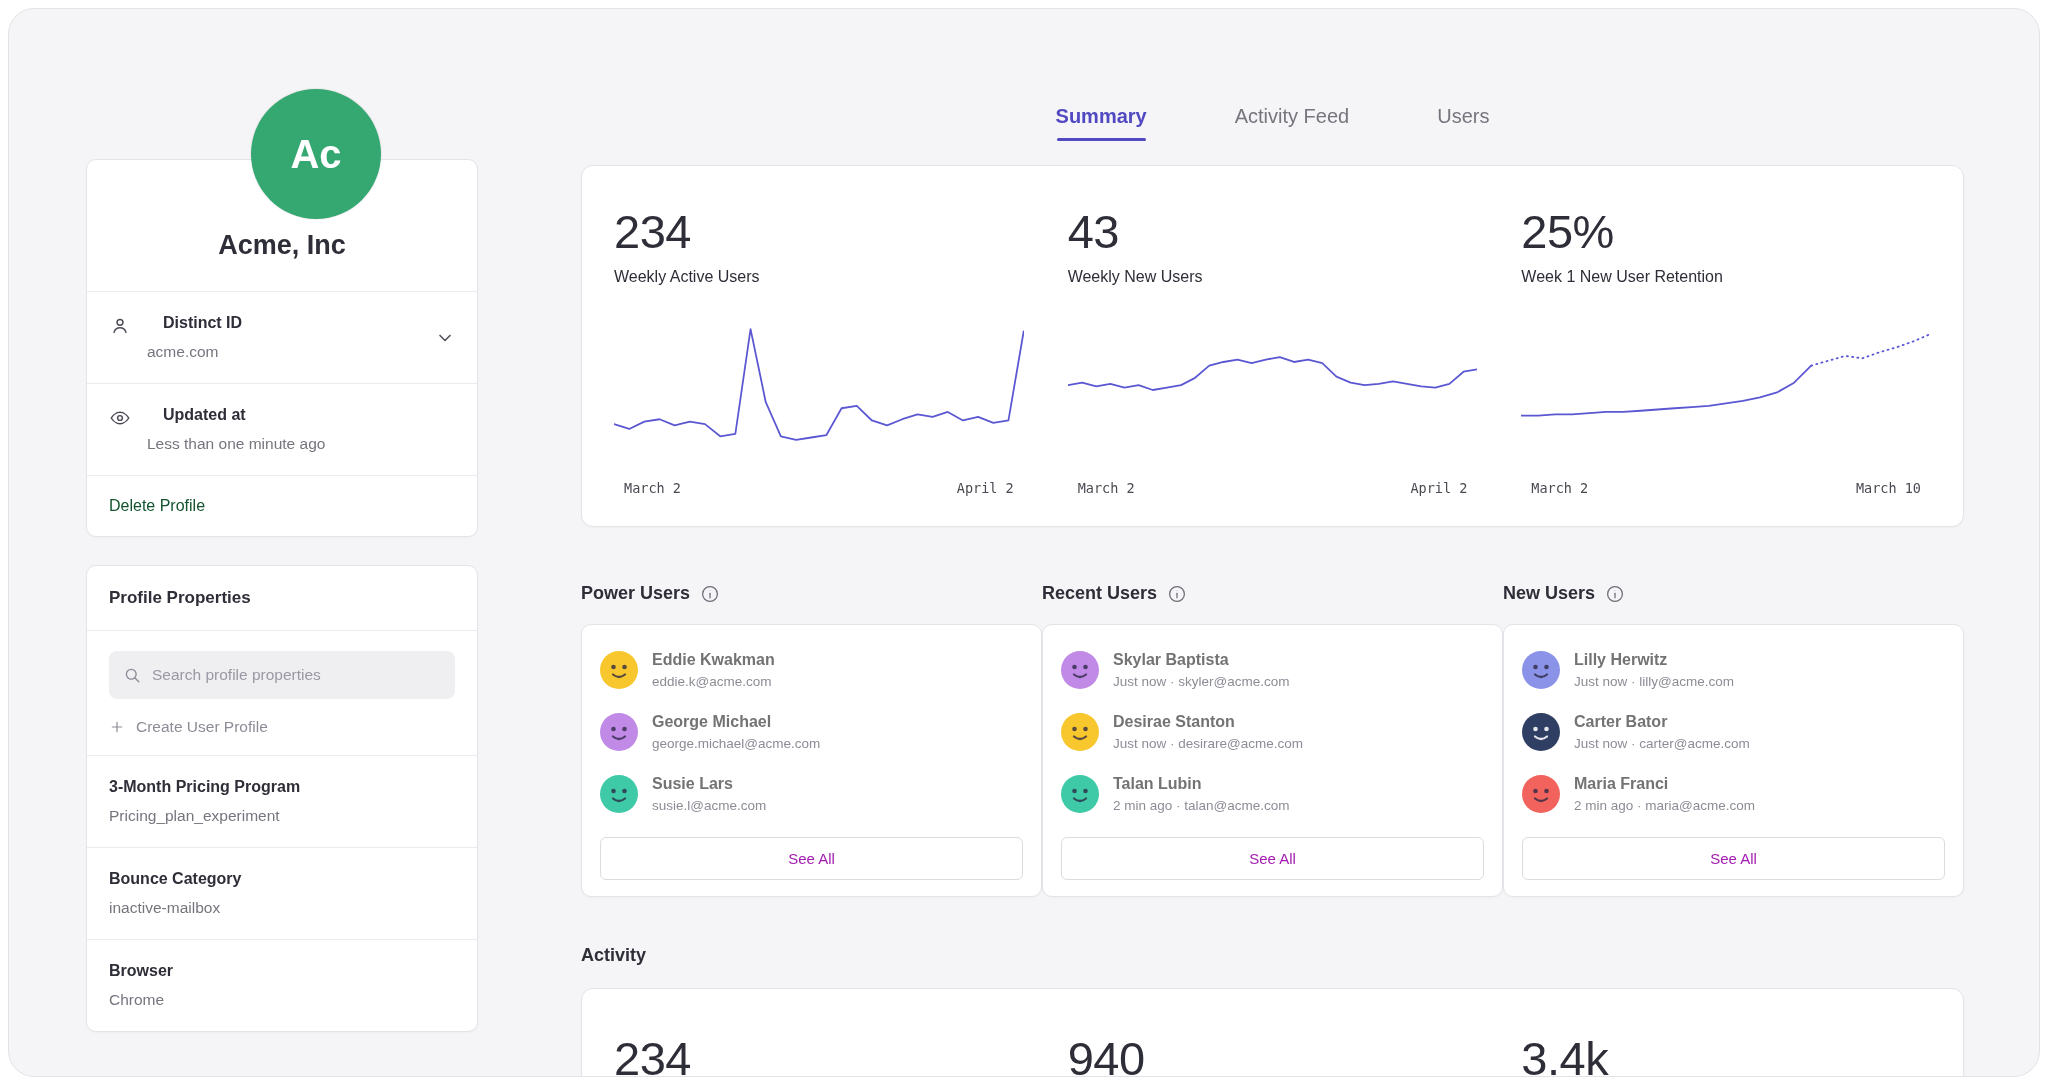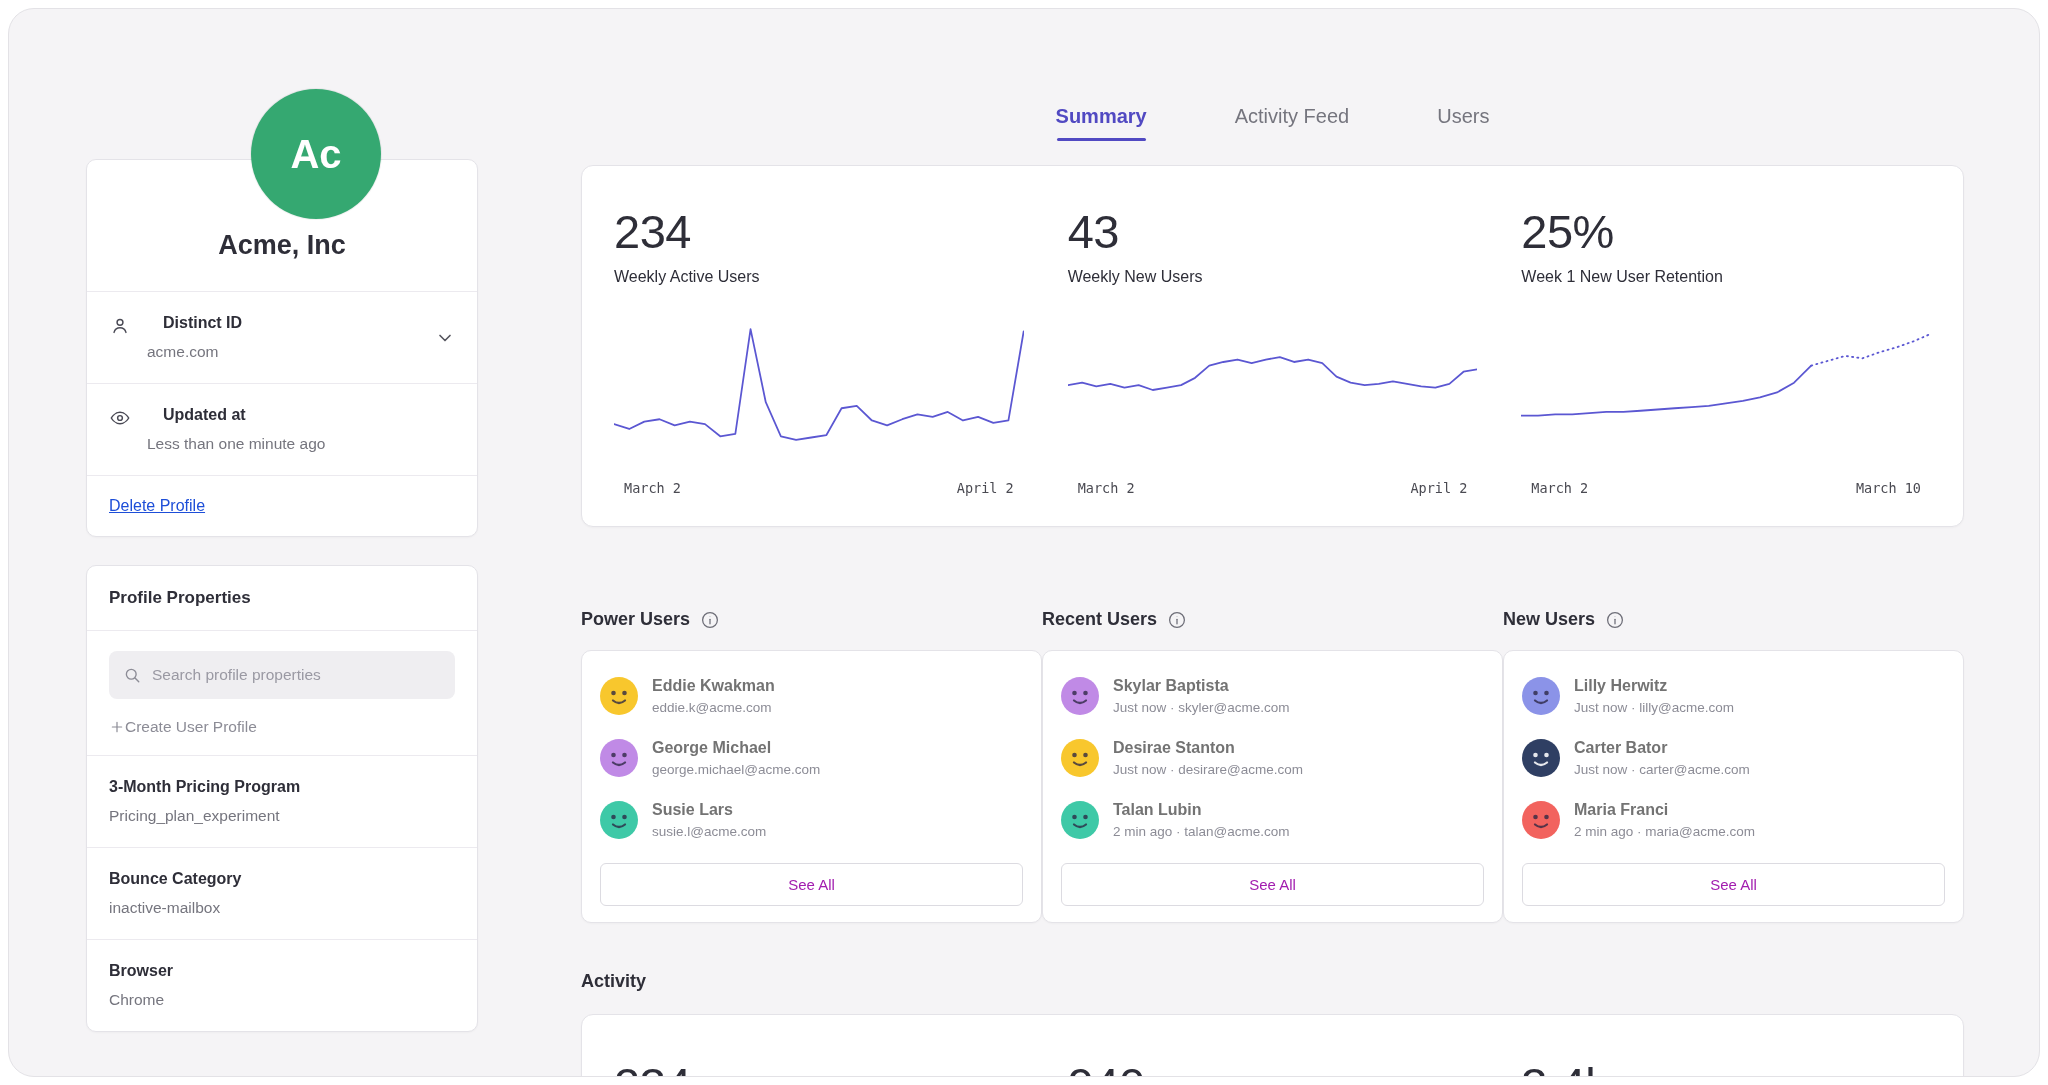--- a/index.html
+++ b/index.html
@@ -38,36 +38,36 @@
   .field-row {
     border-top:1px solid #eceaef;
     padding:22px; display:flex; gap:16px; align-items:flex-start; cursor:pointer;
   }
   .f-icon { width:22px; height:22px; color:#4a4a55; flex:none; margin-top:1px; }
   .f-icon svg { width:100%; height:100%; }
   .f-label { font-size:16px; font-weight:700; color:#2e2e38;margin-left:16px; }
   .f-value { font-size:15.5px; color:#75757e; margin-top:11px; }
   .chev { margin-left:auto; align-self:center; width:20px; height:20px; color:#55555e; cursor:pointer; }
   .chev svg { width:100%; height:100%; }
-  .delete-row { border-top:1px solid #eceaef; padding:21px 22px; font-size:16px; color:#1d4ed8; cursor:pointer;text-decoration:underline; }
+  .delete-row { border-top:1px solid #eceaef; padding:21px 22px; font-size:16px; color:#14532d; cursor:pointer; }
   .props-card { margin-top:28px; }
   .props-title { padding:22px; font-size:17px; font-weight:700; color:#2e2e38; border-bottom:1px solid #eceaef; }
   .search-wrap { padding:20px 22px 0; }
   .search-box {
     background:#efeef1; border-radius:8px; height:48px;
     display:flex; align-items:center; gap:11px; padding:0 14px;
   }
   .search-icon { width:18px; height:18px; color:#8c8c96; flex:none; }
   .search-icon svg { width:100%; height:100%; }
   .search-box input {
     border:none; outline:none; background:transparent; flex:1;
     font-family:"Liberation Sans", sans-serif; font-size:15.5px; color:#2e2e38;
   }
   .search-box input::placeholder { color:#9a99a3; }
-  .create-row { padding:19px 22px; color:#8c8c96; font-size:15.5px; display:flex; align-items:center; cursor:pointer; }
+  .create-row { padding:19px 22px; color:#8c8c96; font-size:15.5px; display:flex; align-items:center; gap:11px; cursor:pointer; }
   .plus-icon { width:16px; height:16px; color:#8c8c96; }
   .plus-icon svg { width:100%; height:100%; }
   .prop-row { border-top:1px solid #eceaef; padding:22px; cursor:pointer; }
   .prop-label { font-size:16px; font-weight:700; color:#2e2e38; }
   .prop-value { font-size:15.5px; color:#75757e; margin-top:11px; }
   
   .main { position:absolute; left:572px; right:75px; top:0; }
   .tabs { margin-top:96px; display:flex; justify-content:center; gap:88px; }
   .tab { font-size:20px; color:#75757e; padding-bottom:13px; position:relative; cursor:pointer; }
   .tab.active { color:#5149c2; font-weight:600; }
@@ -79,21 +79,21 @@
     margin-top:24px; border-radius:12px;
     padding:38px 32px 30px;
     display:grid; grid-template-columns:1fr 1fr 1fr; column-gap:44px;
   }
   .stat-value { font-size:47px; font-weight:400; color:#2e2e38; letter-spacing:-0.5px; }
   .stat-label { font-size:16px; color:#2e2e38; margin-top:9px; }
   .spark-wrap { margin-top:38px; height:132px; }
   .spark-wrap svg { width:100%; height:100%; display:block; }
   .axis { display:flex; justify-content:space-between; margin-top:24px; padding:0 10px;
           font-family:"DejaVu Sans Mono", monospace; font-size:13.5px; color:#4a4a52; }
-  .user-sections { margin-top:82px; display:grid; grid-template-columns:1fr 1fr 1fr; }
+  .user-sections { margin-top:56px; display:grid; grid-template-columns:1fr 1fr 1fr; }
   .section-head { display:flex; align-items:center; gap:11px; }
   .section-title { font-size:18px; font-weight:700; color:#2e2e38; }
   .info-icon { width:18px; height:18px; color:#6e6e78; cursor:pointer; }
   .info-icon svg { width:100%; height:100%; }
   .user-card { margin-top:20px; border-radius:10px; padding:26px 18px 16px; }
   .user-row { display:flex; gap:14px; align-items:flex-start; margin-bottom:24px; cursor:pointer; }
   .u-avatar { width:38px; height:38px; border-radius:50%; flex:none; }
   .u-avatar svg { width:100%; height:100%; display:block; }
   .u-name { font-size:16px; font-weight:600; color:#737373; }
   .u-meta { font-size:13.5px; color:#8c8c96; margin-top:5px; }

